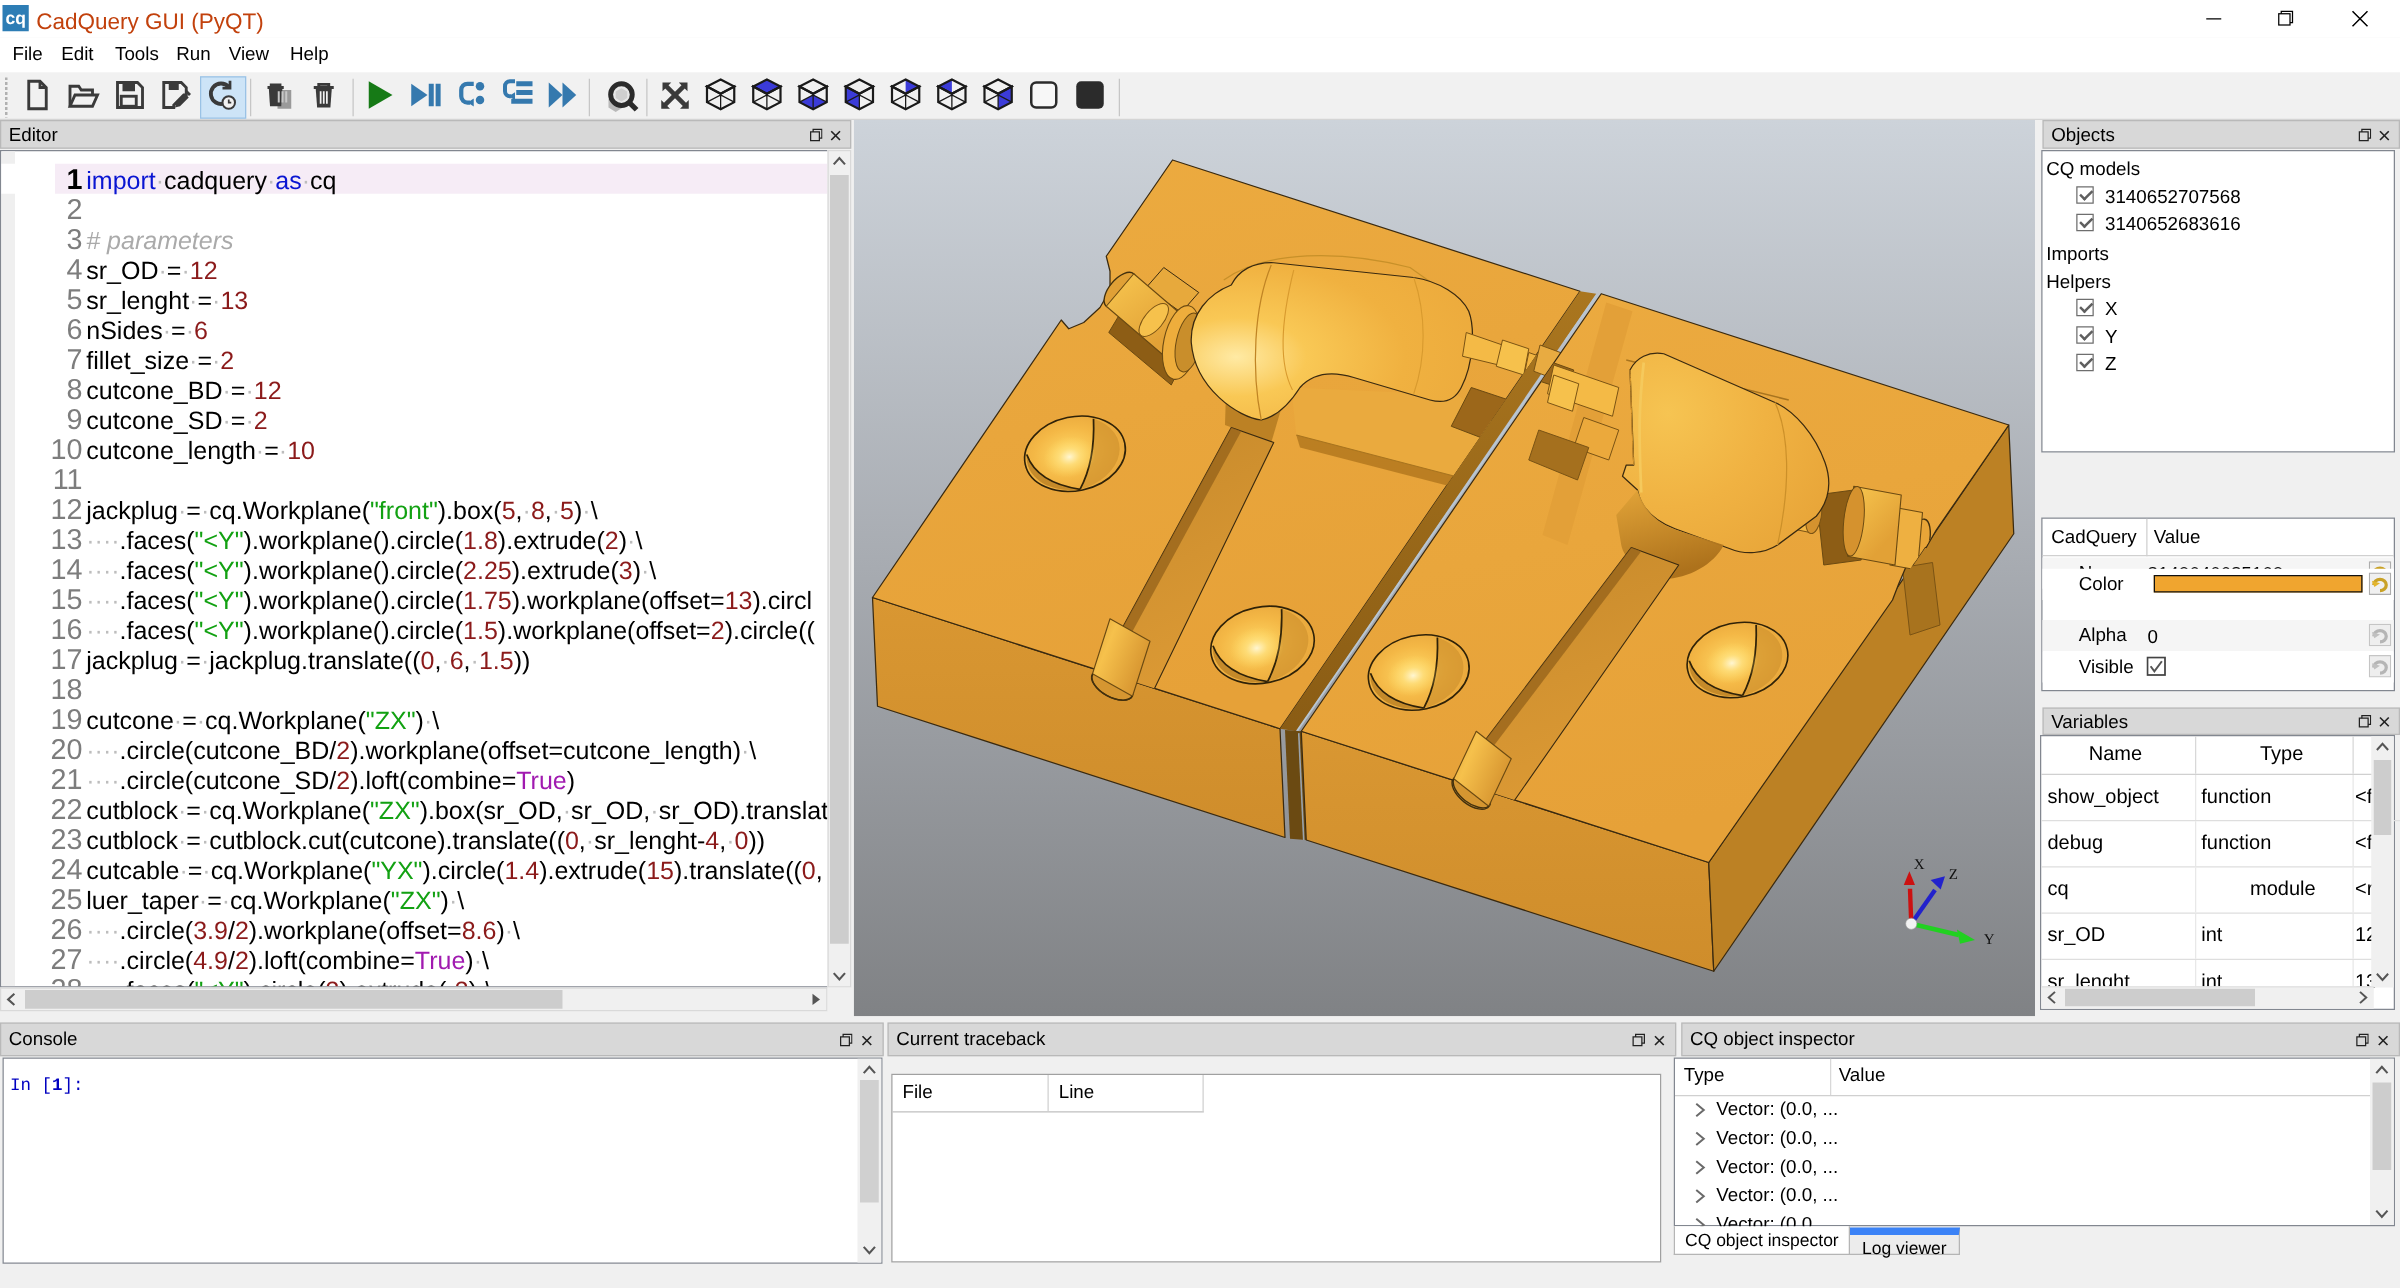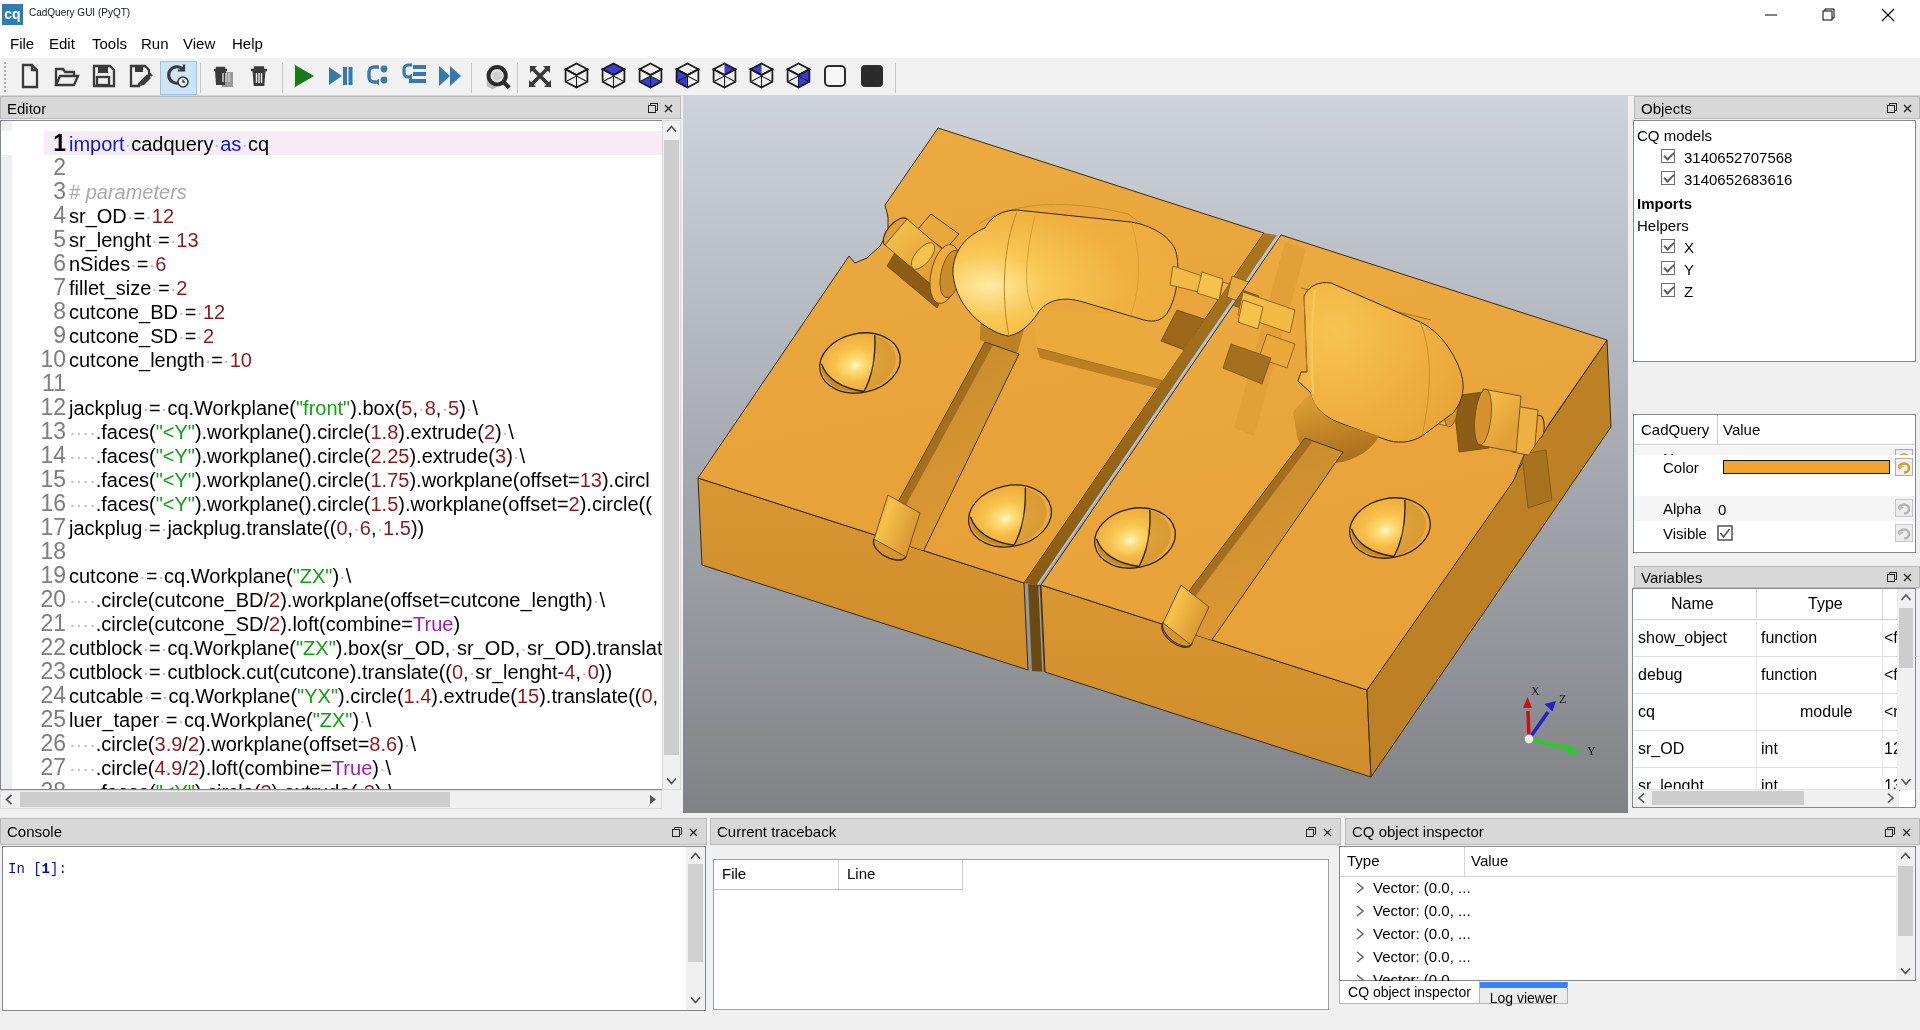--- a/index.html
+++ b/index.html
@@ -1,19 +1,19 @@
 <!DOCTYPE html>
 <html><head>
 <meta charset="utf-8">
 <style>
 * { margin:0; padding:0; box-sizing:border-box; }
 html,body { width:1920px; height:1030px; overflow:hidden; font-family:"Liberation Sans", sans-serif; background:#f0f0f0; }
 #titlebar { position:absolute; left:0; top:0; width:1920px; height:30px; background:#ffffff; }
 #cqicon { position:absolute; left:2px; top:4px; width:21px; height:21px; background:#2d7db5; color:#fff; font-weight:bold; font-size:14px; text-align:center; line-height:21px; }
-#wtitle { position:absolute; left:29px; top:7px; font-size:10px; color:#0f172a; }
+#wtitle { position:absolute; left:29px; top:7px; font-size:18px; color:#c2410c; }
 .winbtn { position:absolute; top:0; width:46px; height:30px; }
 #menubar { position:absolute; left:0; top:30px; width:1920px; height:28px; background:#ffffff; }
 .mitem { position:absolute; top:5px; font-size:15px; color:#000; }
 #toolbar { position:absolute; left:0; top:58px; width:1920px; height:38px; background:#f1f1f1; border-bottom:1px solid #d5d5d5; }
 .panel-title { position:absolute; background:#d8d8d8; border:1px solid #b9b9b9; font-size:15px; color:#000; }
 .pt-text { position:absolute; left:6px; top:3px; }
 .whitebox { position:absolute; background:#ffffff; border:1px solid #828790; }
 .graybg { position:absolute; background:#f0f0f0; }
 
 #editor-content { position:absolute; left:0px; top:120px; width:662px; height:670px; background:#fff; border:1px solid #828790; border-right:none; overflow:hidden; }
@@ -415,21 +415,21 @@
   <svg style="position:absolute; right:5px; top:5px" width="13" height="13">
       <path d="M3 3 L10 10 M10 3 L3 10" stroke="#222" stroke-width="1.3"></path>
     </svg>
 </div>
 <div class="whitebox" style="left:1633px; top:120px; width:283px; height:242px; font-size:15px;">
   <div style="position:absolute; left:3px; top:6px;">CQ models</div>
   <div style="position:absolute; left:27px; top:28px;"><span class="cbx"></span></div>
   <div style="position:absolute; left:50px; top:28px;">3140652707568</div>
   <div style="position:absolute; left:27px; top:50px;"><span class="cbx"></span></div>
   <div style="position:absolute; left:50px; top:50px;">3140652683616</div>
-  <div style="position:absolute; left:3px; top:74px;font-weight:bold;">Imports</div>
+  <div style="position:absolute; left:3px; top:74px;">Imports</div>
   <div style="position:absolute; left:3px; top:96px;">Helpers</div>
   <div style="position:absolute; left:27px; top:118px;"><span class="cbx"></span></div>
   <div style="position:absolute; left:50px; top:118px;">X</div>
   <div style="position:absolute; left:27px; top:140px;"><span class="cbx"></span></div>
   <div style="position:absolute; left:50px; top:140px;">Y</div>
   <div style="position:absolute; left:27px; top:162px;"><span class="cbx"></span></div>
   <div style="position:absolute; left:50px; top:162px;">Z</div>
 </div>
 
 <div class="whitebox" style="left:1633px; top:414px; width:283px; height:139px; font-size:15px;">

